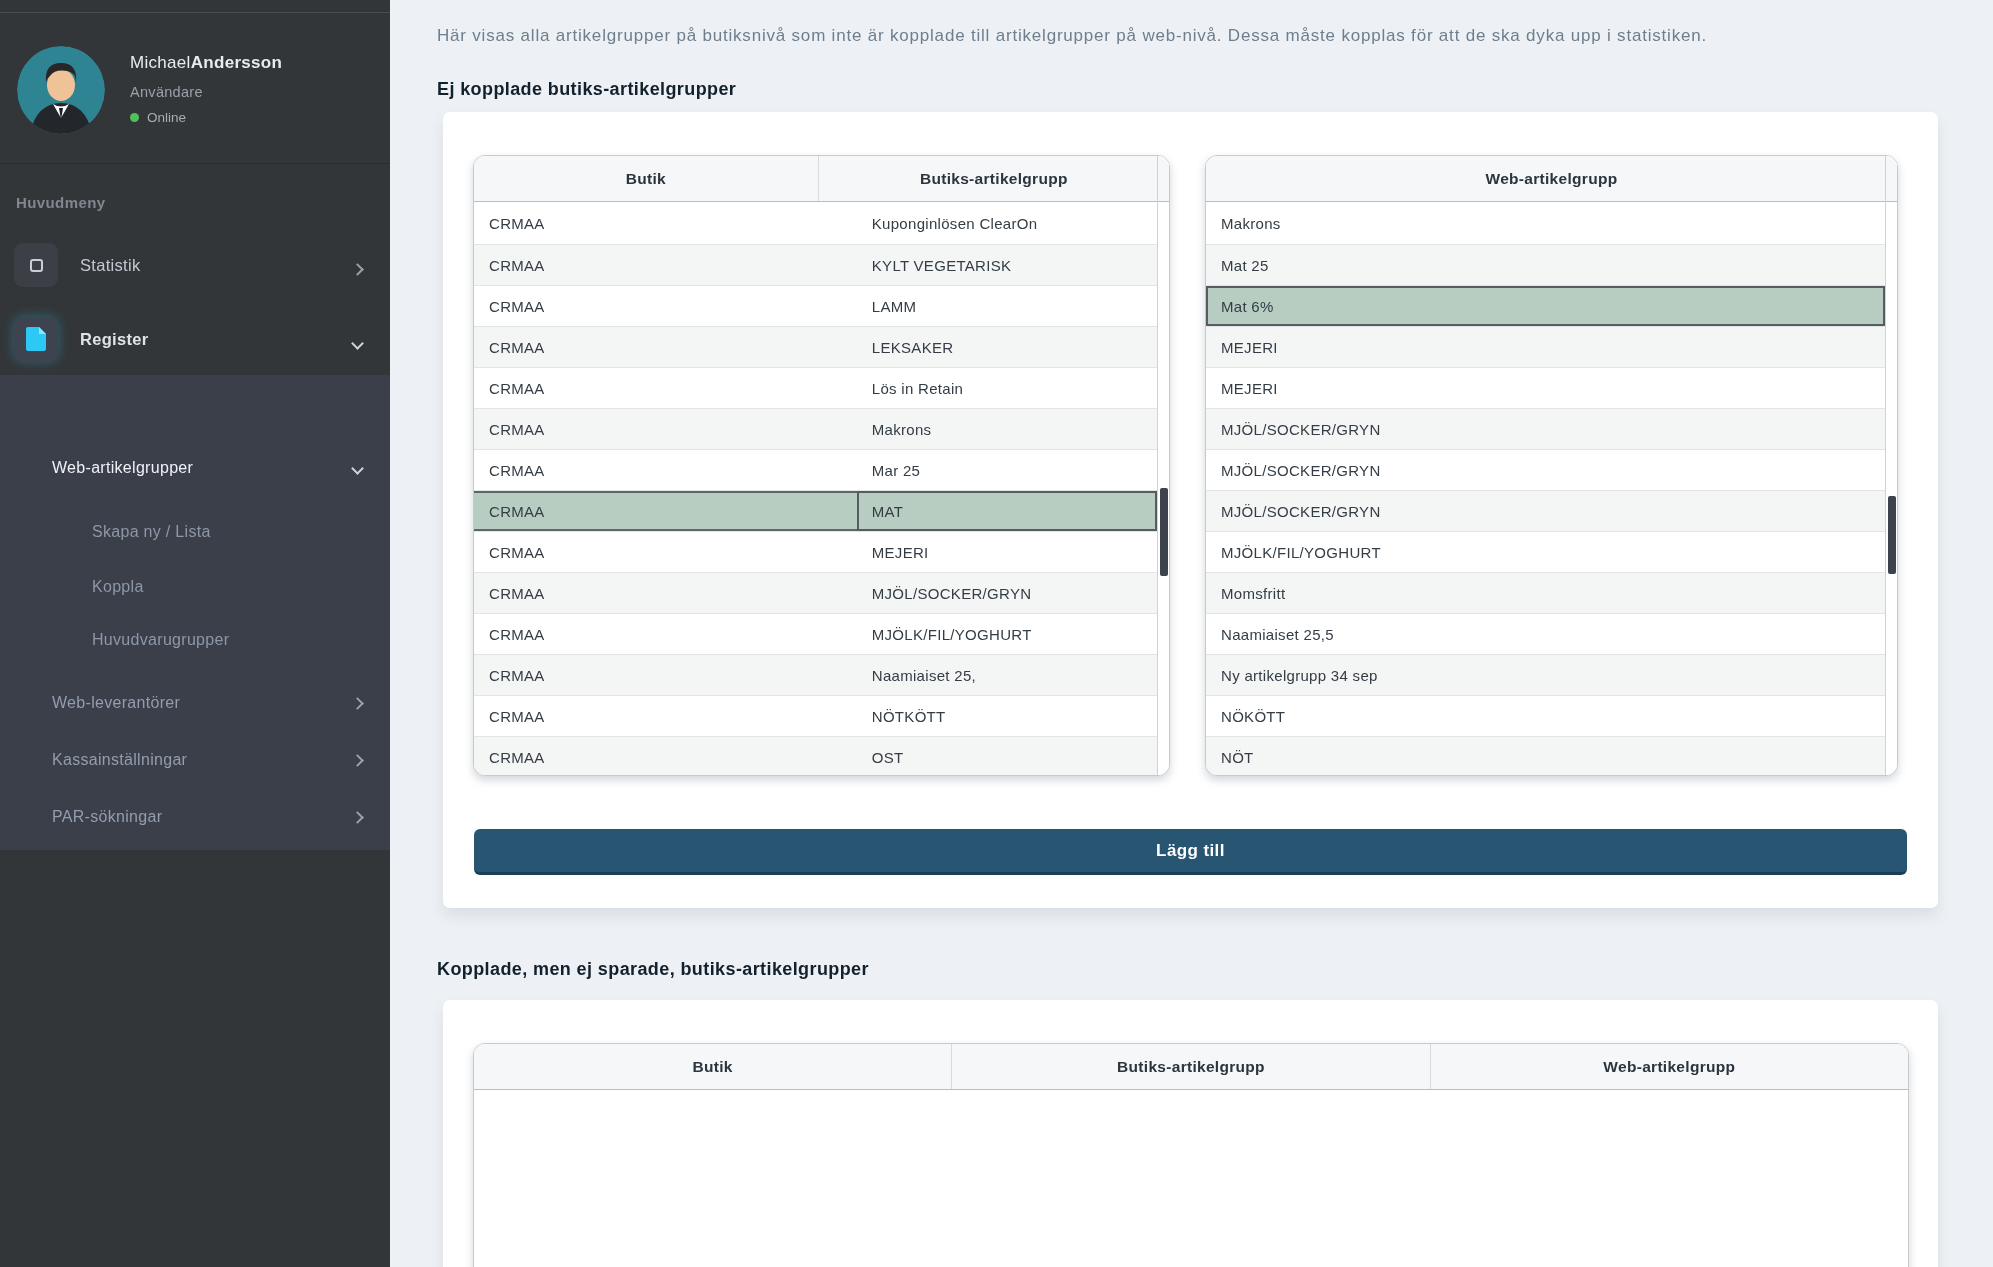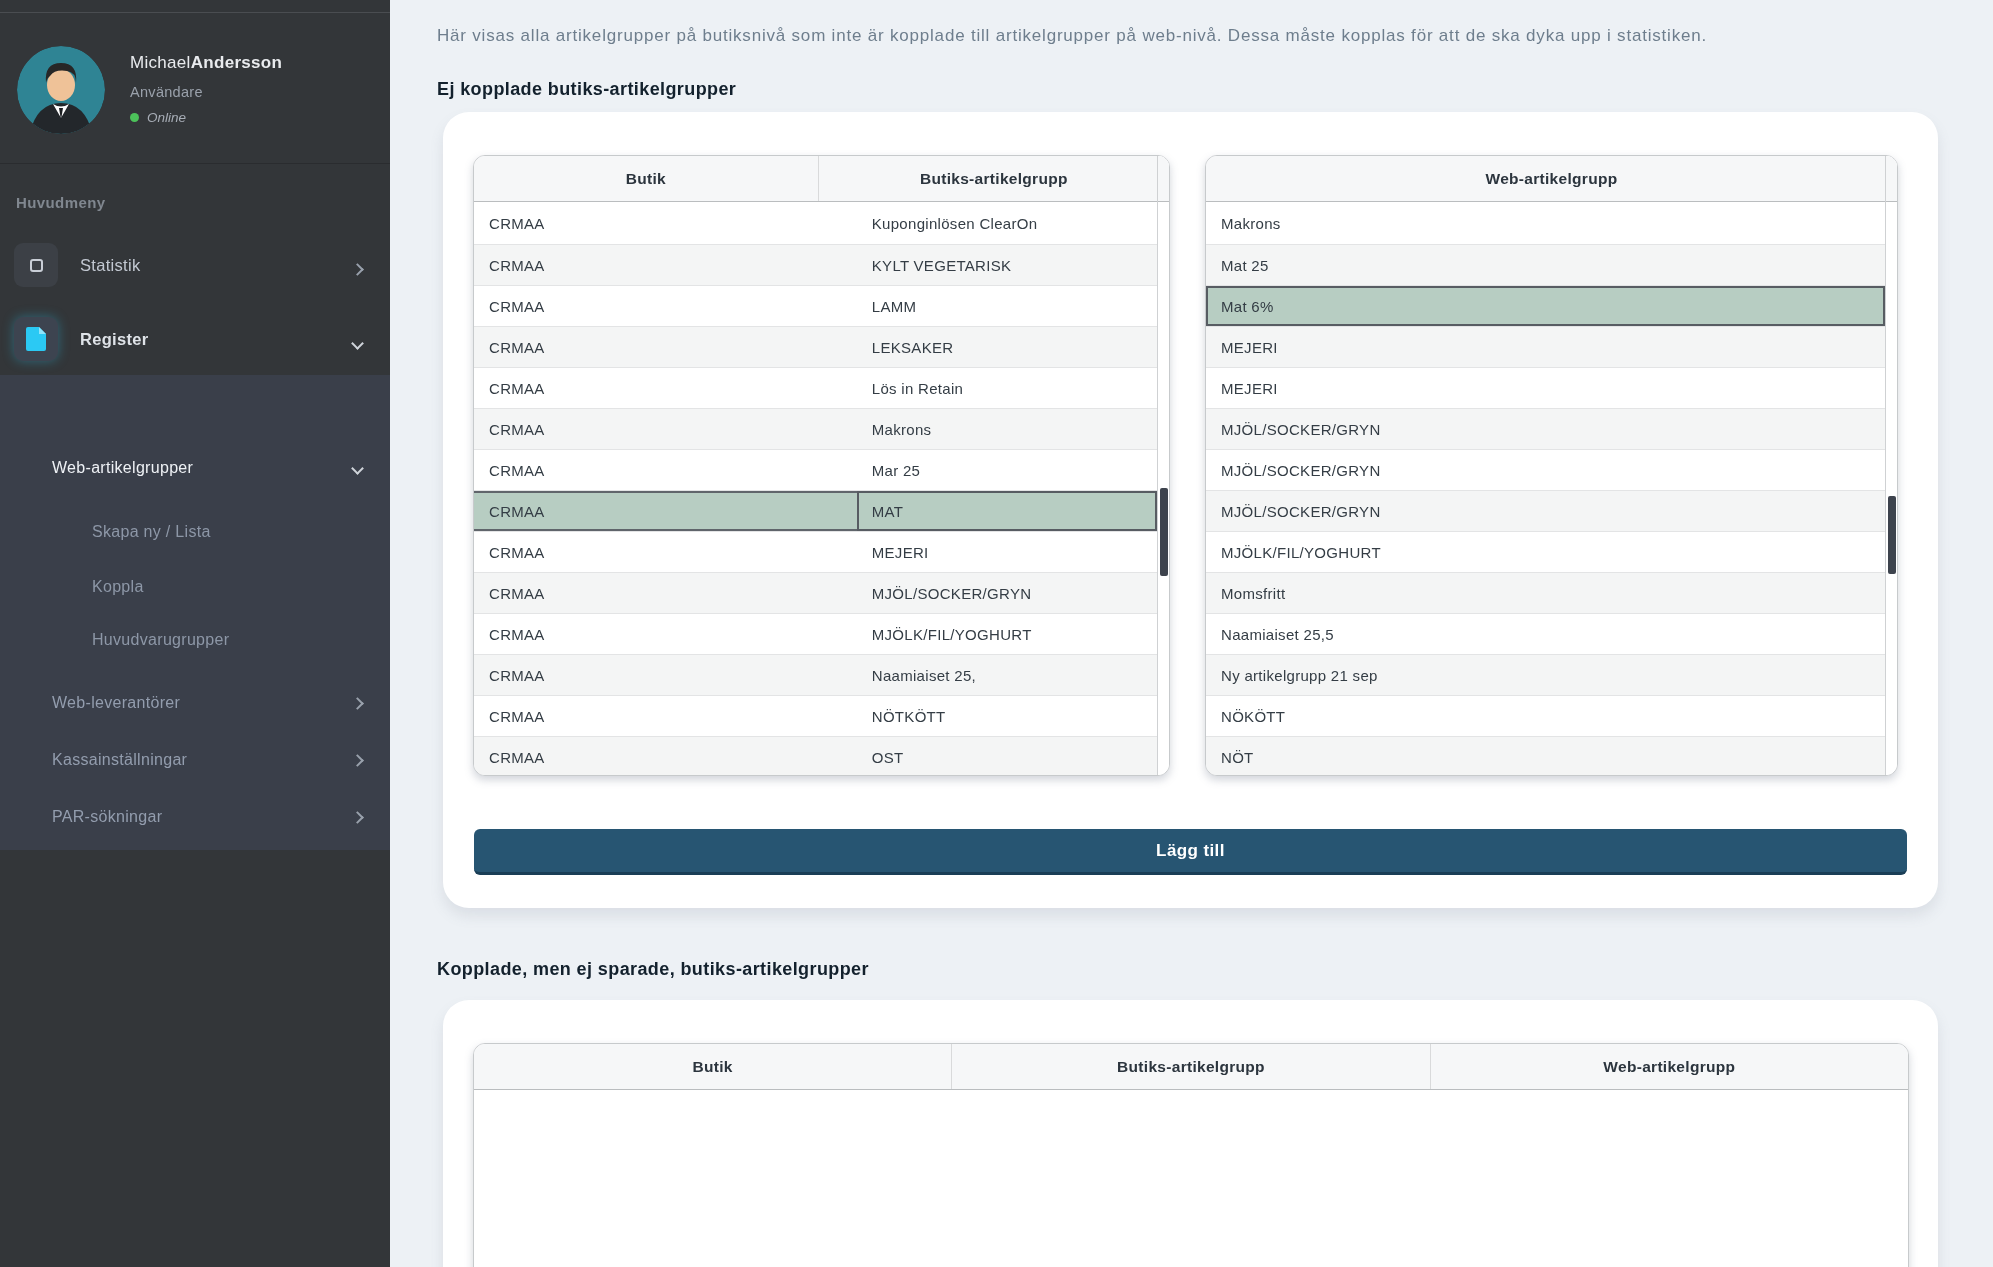--- a/index.html
+++ b/index.html
@@ -9,21 +9,21 @@
 
   
   .sidebar{position:absolute;left:0;top:0;width:390px;height:1267px;background:#333639;}
   .sb-topline{position:absolute;left:0;top:12px;width:100%;height:1px;background:#4a4d51;}
   .sb-profline{position:absolute;left:0;top:163px;width:100%;height:1px;background:#2a2c2f;}
   .avatar{position:absolute;left:17px;top:46px;width:88px;height:88px;border-radius:50%;overflow:hidden;}
   .u-name{position:absolute;left:130px;top:53px;font-size:17px;color:#e9ebee;letter-spacing:.3px;}
   .u-name .fn{font-weight:400;}
   .u-name .ln{font-weight:700;}
   .u-role{position:absolute;left:130px;top:84px;font-size:14.5px;color:#9aa1ab;letter-spacing:.3px;}
-  .u-status{position:absolute;left:130px;top:110px;font-size:13.5px;color:#a7adb6;display:flex;align-items:center;gap:8px;font-style:italic;}
+  .u-status{position:absolute;left:130px;top:110px;font-size:13.5px;color:#a7adb6;display:flex;align-items:center;gap:8px;}
   .dot{width:9px;height:9px;border-radius:50%;background:#4cc25a;display:inline-block;}
   .menu-label{position:absolute;left:16px;top:194px;font-size:15px;font-weight:700;color:#80878f;letter-spacing:.4px;}
   .icon-box{position:absolute;left:14px;width:44px;height:44px;border-radius:9px;background:#3c4046;
             display:flex;align-items:center;justify-content:center;}
   .icon-box.glow{background:#3d4450;box-shadow:0 0 12px rgba(43,201,244,.35);}
   .sq-icon{width:13px;height:13px;border:2.5px solid #c9ced6;border-radius:3px;}
   .nav-label{position:absolute;left:80px;height:44px;display:flex;align-items:center;
              font-size:16.5px;color:#c3c9d2;letter-spacing:.3px;}
   .nav-label.bold{font-weight:700;color:#dfe3e8;}
   .chev{width:9px;height:9px;border-right:2.5px solid #99a1ac;border-bottom:2.5px solid #99a1ac;display:inline-block;}
@@ -36,21 +36,21 @@
   .sub-item .lbl{position:absolute;left:52px;font-size:16px;color:#939dae;letter-spacing:.3px;}
   .sub-item .lbl.active{color:#eef1f5;}
   .sub-item .chev{position:absolute;right:28px;}
   .subsub .lbl{left:92px;color:#8d97a7;}
 
   
   .intro{position:absolute;left:437px;top:6px;width:1545px;font-size:17px;color:#6e7e8d;
          letter-spacing:.8px;line-height:1.5;}
   .sec-title{position:absolute;left:437px;font-size:18px;font-weight:700;color:#13212d;letter-spacing:.4px;}
   .t1{top:64px;} .t2{top:944px;}
-  .card{position:absolute;left:443px;width:1495px;background:#fff;border-radius:26px;
+  .card{position:absolute;left:443px;width:1495px;background:#fff;border-radius:7px;
         box-shadow:0 8px 14px rgba(105,115,135,.14);}
   .card1{top:112px;height:796px;}
   .card2{top:1000px;height:420px;}
 
   .dtable{position:absolute;background:#fff;border:1px solid #c7cacc;border-radius:12px;
           box-shadow:0 4px 8px rgba(95,105,125,.28);overflow:hidden;}
   .left-table{left:30px;top:43px;width:697px;height:621px;}
   .right-table{left:762px;top:43px;width:693px;height:621px;}
   .bottom-table{left:30px;top:43px;width:1436px;height:560px;}
   .thead{display:flex;height:46px;background:#f6f7f8;border-bottom:1px solid #babdbf;}
@@ -273,21 +273,21 @@
           <div class="trow">
             <div class="tcell">MJÖLK/FIL/YOGHURT</div>
           </div>
           <div class="trow alt">
             <div class="tcell">Momsfritt</div>
           </div>
           <div class="trow">
             <div class="tcell">Naamiaiset 25,5</div>
           </div>
           <div class="trow alt">
-            <div class="tcell">Ny artikelgrupp 21 sep</div>
+            <div class="tcell">Ny artikelgrupp 34 sep</div>
           </div>
           <div class="trow">
             <div class="tcell">NÖKÖTT</div>
           </div>
           <div class="trow alt">
             <div class="tcell">NÖT</div>
           </div>
         </div>
       <div class="gutter">
         <div class="gutter-head"></div>

